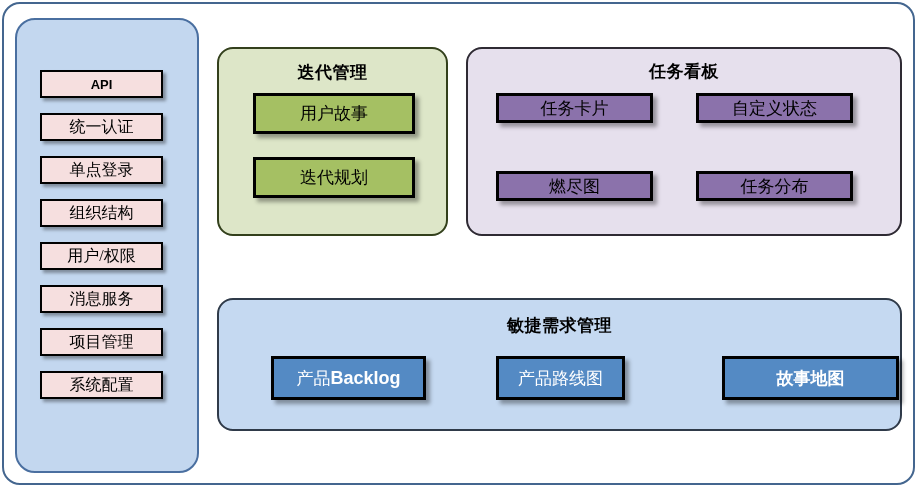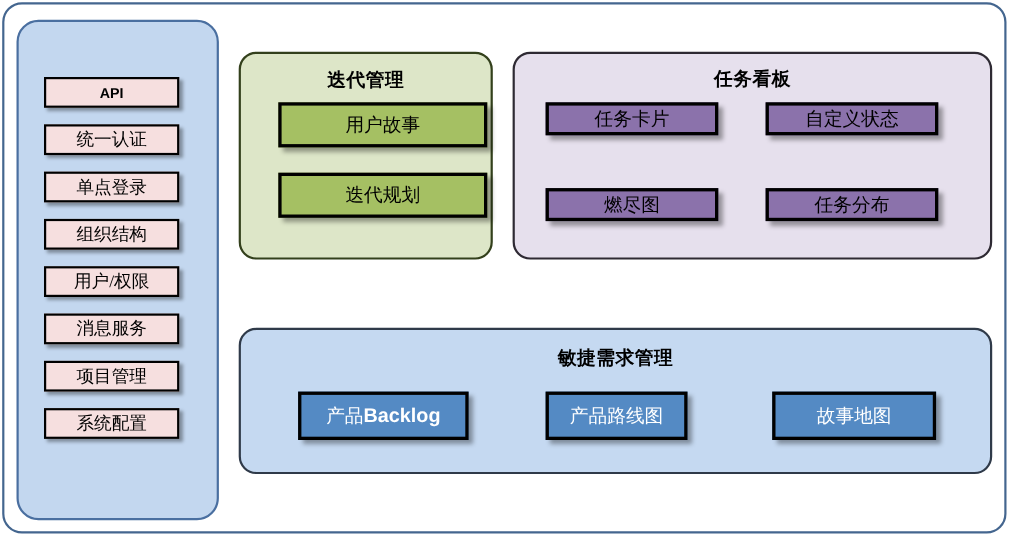--- a/index.html
+++ b/index.html
@@ -94,21 +94,21 @@
     border: 2px solid #33401c;
     border-radius: 16px;
   }
   #iteration-title {
     top: 12px;
     font-size: 17px;
   }
   .green-box {
     position: absolute;
     left: 34px;
-    width: 190px;
+    width: 162px;
     height: 41px;
     box-sizing: border-box;
     background: #a5c063;
     border: 3px solid #000000;
     box-shadow: 4px 4px 4px rgba(0,0,0,0.35);
     display: flex;
     align-items: center;
     justify-content: center;
     font-family: "Liberation Serif", serif;
     font-size: 17px;
@@ -229,16 +229,16 @@
   <div class="panel" id="agile-panel">
     <div class="panel-title" id="agile-title">敏捷需求管理</div>
 
     <div class="blue-box" style="left:52px; width:155px;">
       <span>产品</span>
         <span class="latin">Backlog</span>
     </div>
 
     <div class="blue-box" style="left:277px; width:129px;">产品路线图</div>
 
-    <div class="blue-box" style="left:483px; width:149px;">故事地图</div>
+    <div class="blue-box" style="left:503px; width:177px;font-weight:bold;">故事地图</div>
   </div>
 
 </div>
 
 </body></html>

